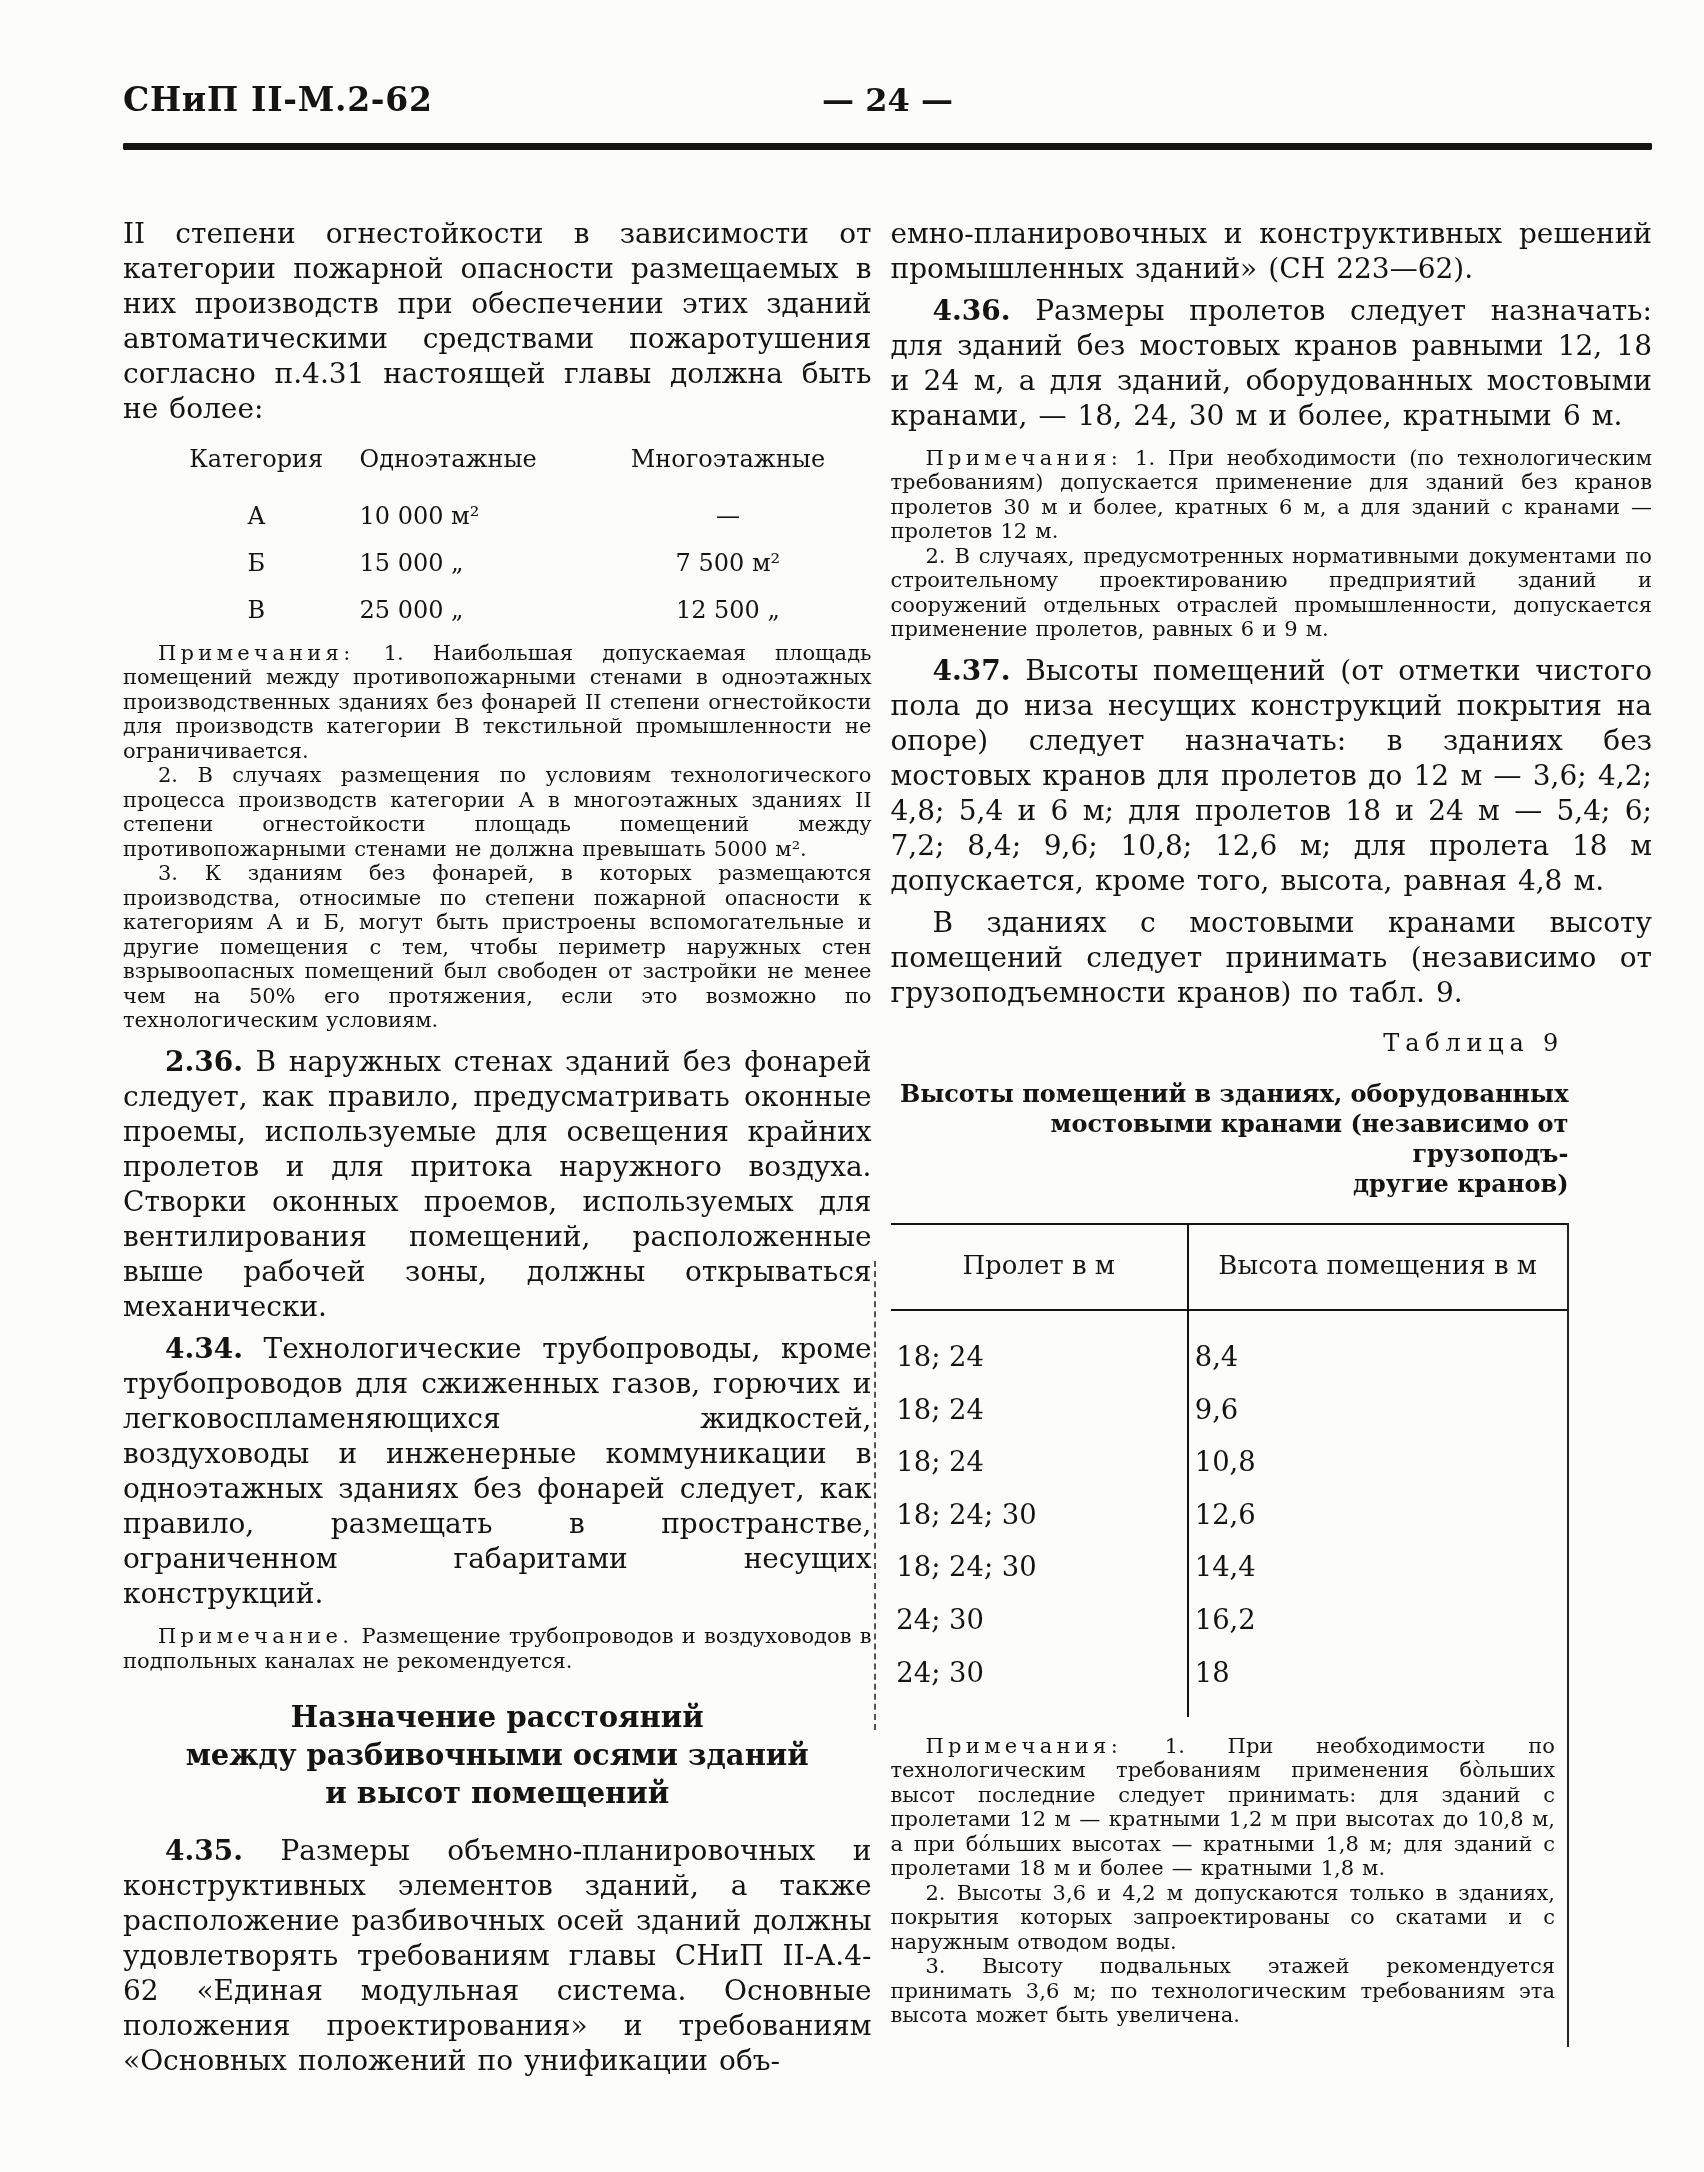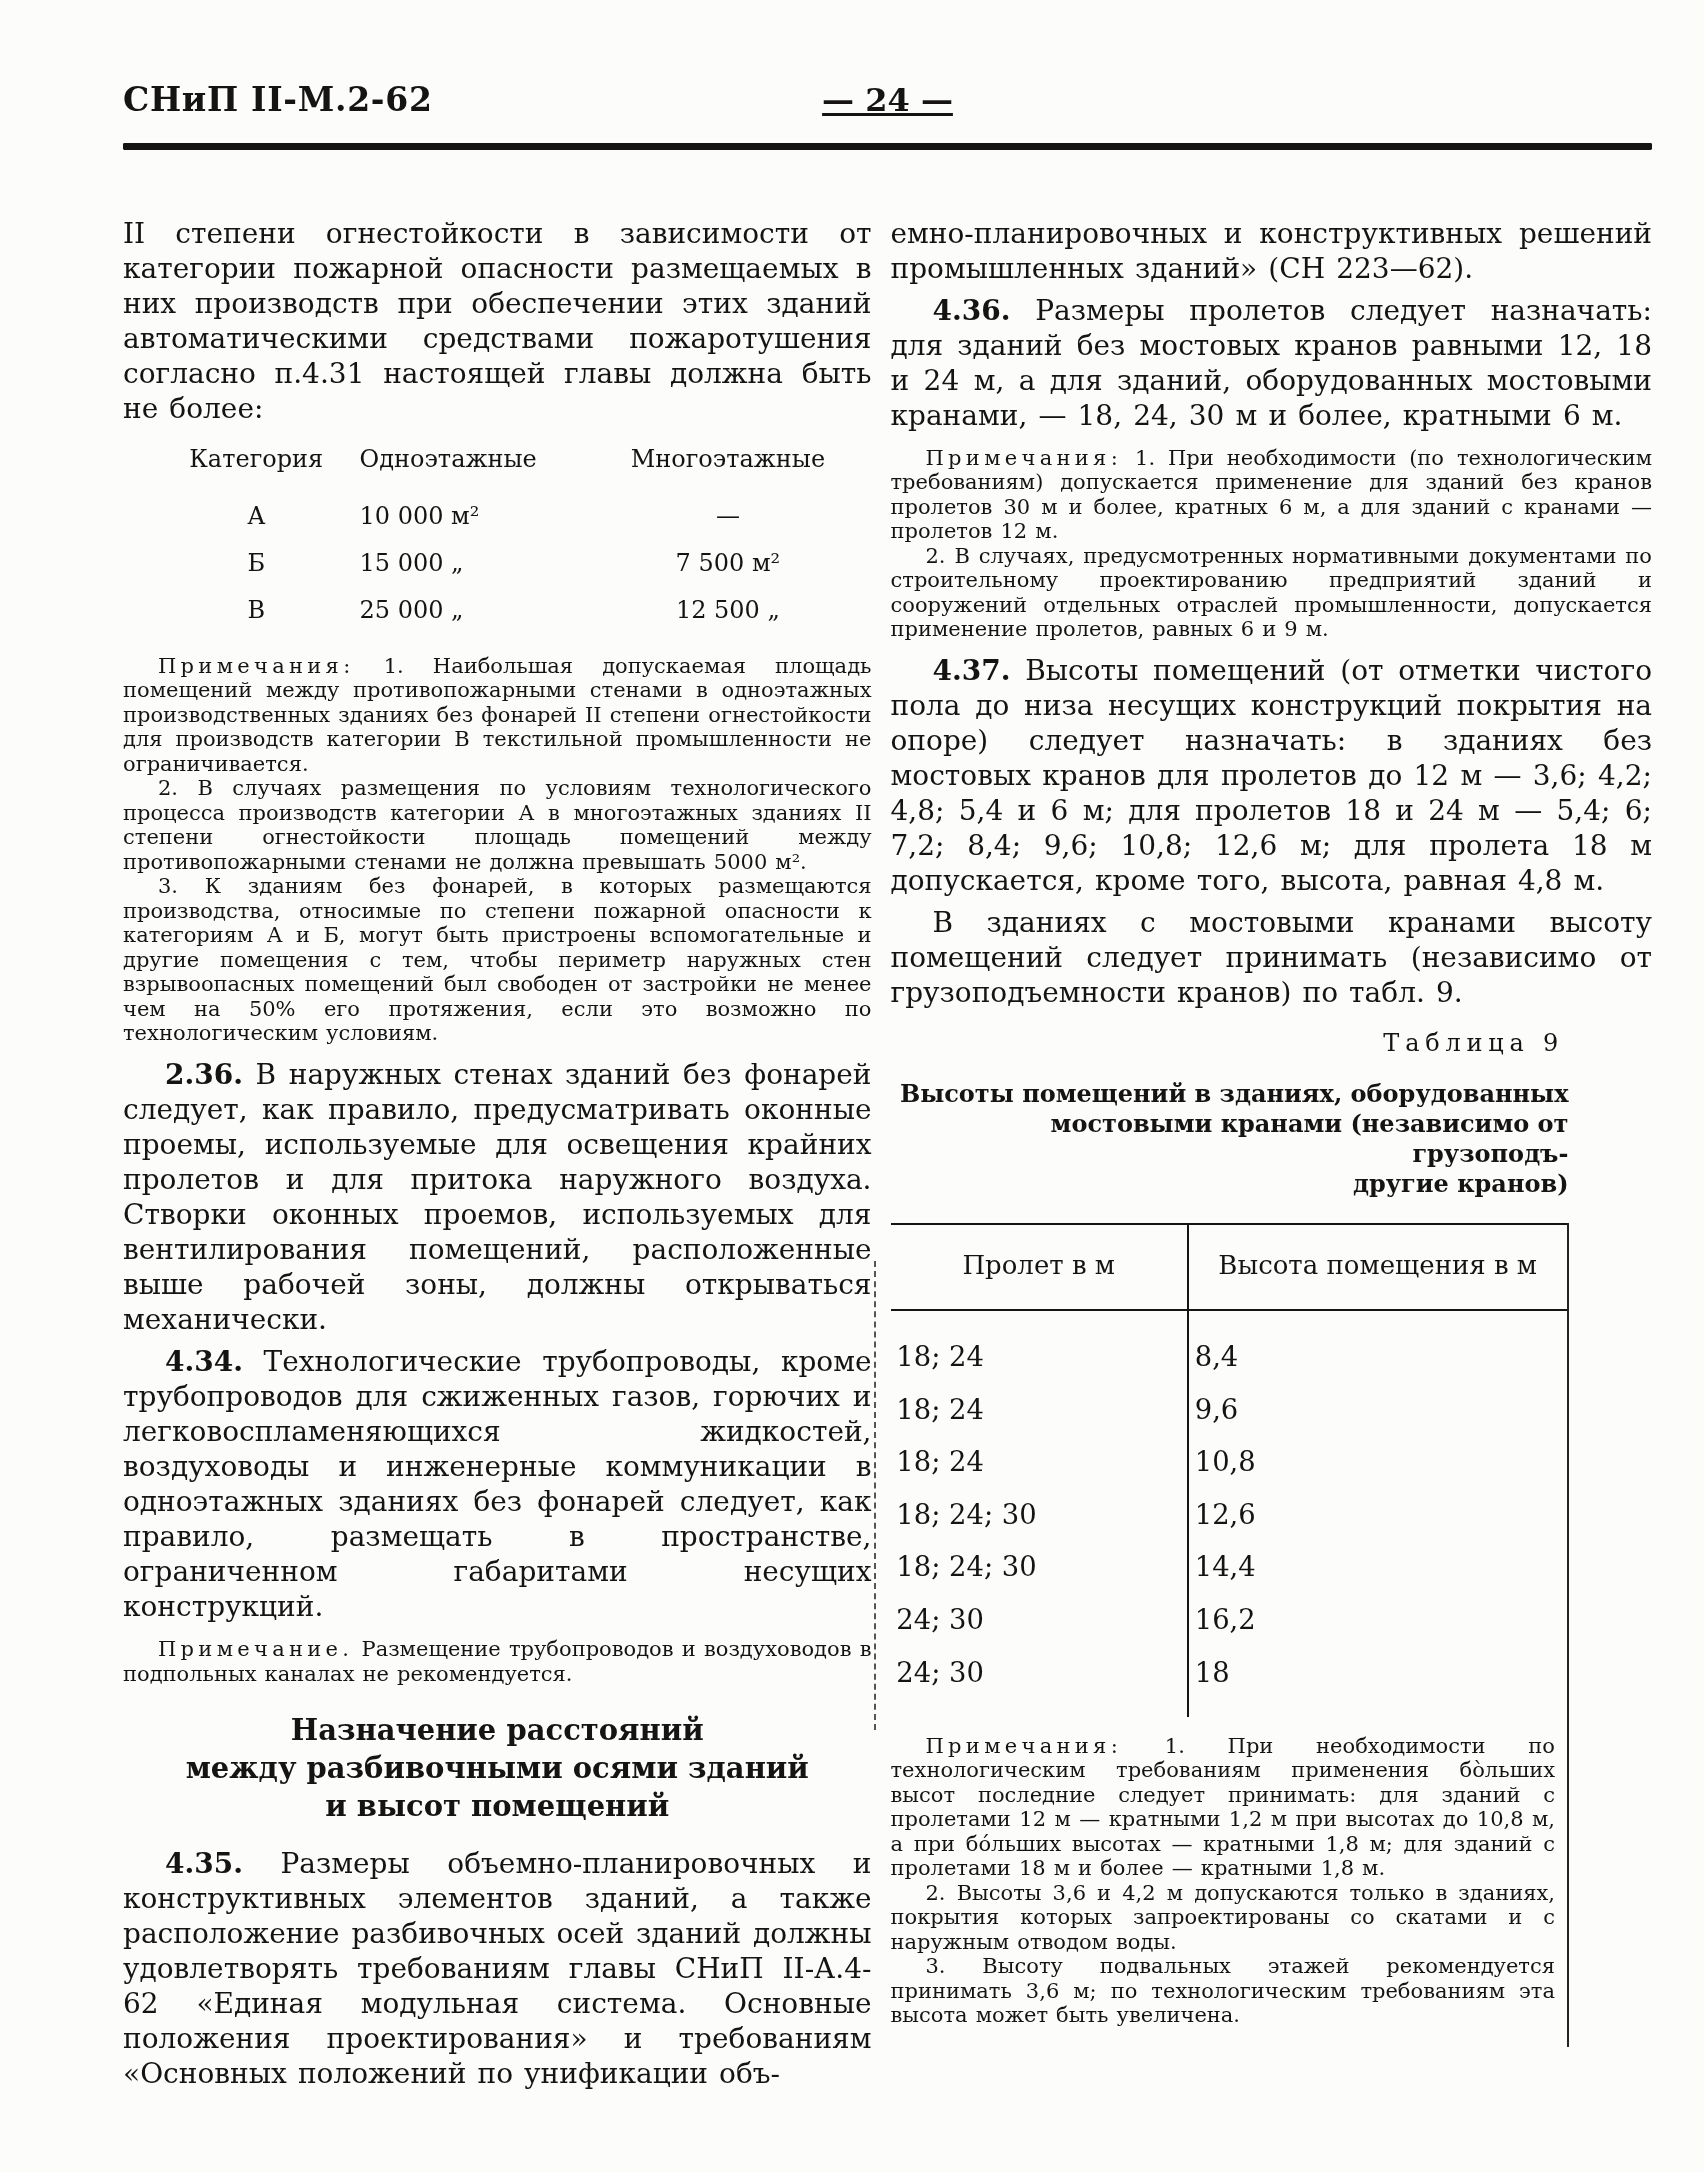--- a/index.html
+++ b/index.html
@@ -13,37 +13,37 @@
     background:var(--paper);
     color:var(--ink);
     font-family:"DejaVu Serif","Liberation Serif",serif;
     overflow:hidden;
     box-sizing:border-box;
     padding:80px 52px 29px 123px;
   }
   
   .hdr{position:relative;height:43px;}
   .doc-code{position:absolute;left:0;top:0;font-size:33px;font-weight:bold;letter-spacing:0.7px;}
-  .page-num{position:absolute;left:0;right:0;top:1.4px;text-align:center;font-size:32px;font-weight:bold;text-decoration:underline;}
+  .page-num{position:absolute;left:0;right:0;top:1.4px;text-align:center;font-size:32px;font-weight:bold;}
   .hdr-rule{height:6.5px;background:var(--ink);margin-top:20px;border-radius:1.4px;}
   
   .cols{display:flex;margin-top:66px;}
   .col-l{width:749px;}
   .col-gap{width:19px;}
   .col-r{width:762px;}
   
   .bp{font-size:28px;line-height:35px;text-align:justify;margin:0 0 7.2px 0;word-spacing:2.2px;}
   .bp.ind{text-indent:42px;}
   .pnum{font-weight:bold;}
   
   .notes{margin:13px 0 11.5px 0;}
   .notes p{font-size:21px;line-height:24.5px;text-align:justify;margin:0;text-indent:35px;word-spacing:1.4px;}
   .nlabel{letter-spacing:4.3px;}
   
-  .mini{width:92%;margin:19px auto 30px auto;font-size:24px;}
+  .mini{width:92%;margin:19px auto 17px auto;font-size:24px;}
   .mini .mrow{display:flex;margin-bottom:19px;}
   .mini .mrow:last-child{margin-bottom:0;}
   .mini .c1{width:30%;text-align:center;}
   .mini .c2{width:37%;text-align:left;}
   .mini .c3{width:33%;text-align:center;}
   .mini .mhead{margin-bottom:29px;}
   
   .sec-h{font-size:29px;font-weight:bold;text-align:center;line-height:38px;margin:24.5px 0 21.6px 0;}
   
   .t9-region{width:678px;margin-top:19px;}

